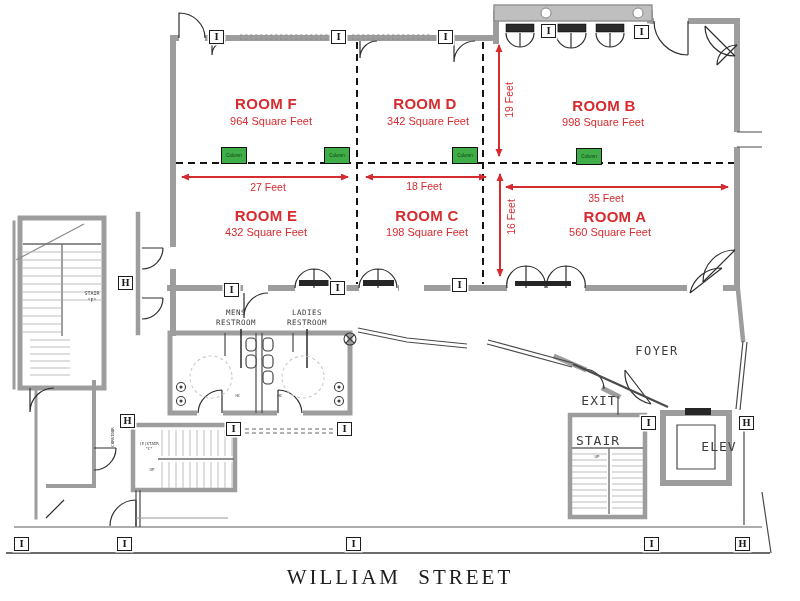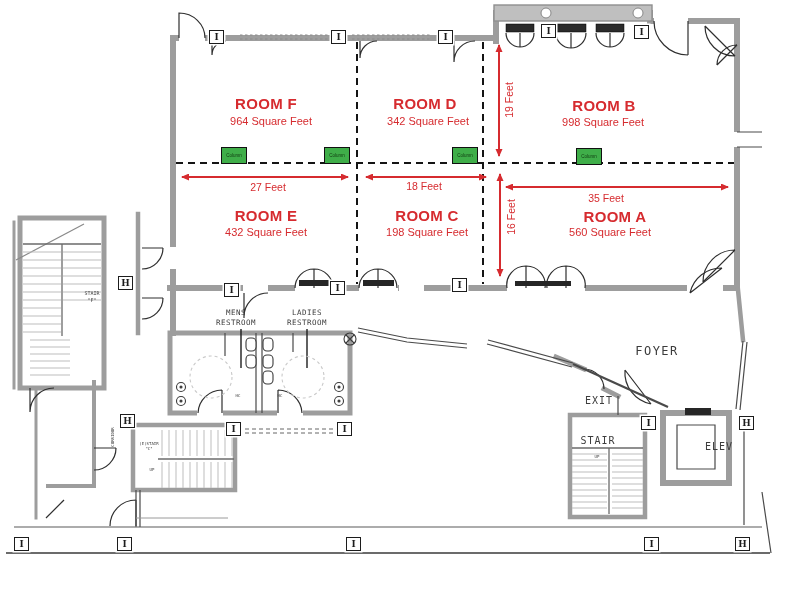--- a/index.html
+++ b/index.html
@@ -7,21 +7,21 @@
         font-family:"Liberation Sans",sans-serif;}
   #plan svg{position:absolute;left:0;top:0;z-index:1;}
   .lbl{position:absolute;transform:translate(-50%,-50%);white-space:pre-line;text-align:center;
        z-index:3;color:#3c3c3c;font-family:"DejaVu Sans Mono",monospace;line-height:1.35;}
   .rot{transform:translate(-50%,-50%) rotate(-90deg);}
   .red{font-family:"Liberation Sans",sans-serif;color:#d62b2f;}
   .rname{font-weight:bold;font-size:15px;letter-spacing:0.3px;}
   .rarea{font-size:11px;}
   .dim{font-size:10.5px;}
   .arch-lg{font-size:12px;letter-spacing:1.5px;}
-  .arch-md{font-size:10px;letter-spacing:1px;}
+  .arch-md{font-size:13px;letter-spacing:1px;}
   .arch-sm{font-size:7.5px;letter-spacing:0.5px;}
   .tiny{font-size:5px;letter-spacing:0;}
   .micro{font-size:4px;}
   .street{font-family:"Liberation Serif",serif;color:#1e1e1e;font-size:21px;
           letter-spacing:3px;word-spacing:9px;}
   .ibeam,.hcol{position:absolute;z-index:4;width:13px;height:12px;background:#fff;
        border:1.6px solid #1c1c1c;display:flex;align-items:center;justify-content:center;
        font-family:"DejaVu Serif",serif;font-weight:bold;font-size:9px;color:#1c1c1c;
        box-shadow:0 0 0 1.5px #ffffff;}
   .col{position:absolute;z-index:4;width:24px;height:15px;background:#3fae49;
@@ -230,20 +230,21 @@
 <div class="lbl micro" style="left:597px;top:457px">UP</div>
 <div class="lbl arch-md" style="left:719px;top:447px">ELEV</div>
 <div class="lbl tiny" style="left:92px;top:297px">STAIR
 "F"</div>
 <div class="lbl micro" style="left:149px;top:446px">(E)STAIR
 "C"</div>
 <div class="lbl micro" style="left:152px;top:470px">UP</div>
 <div class="lbl micro rot" style="left:113px;top:437px">CORRIDOR</div>
 <div class="lbl micro" style="left:238px;top:396px">HC</div>
 <div class="lbl micro" style="left:280px;top:396px">HC</div>
+<div class="lbl street" style="left:400px;top:577px">WILLIAM  STREET</div>
 
 <div class="col" style="left:221px;top:147px">Column</div>
 <div class="col" style="left:324px;top:147px">Column</div>
 <div class="col" style="left:452px;top:147px">Column</div>
 <div class="col" style="left:576px;top:148px">Column</div>
 
 <div class="ibeam" style="left:209px;top:30px">I</div>
 <div class="ibeam" style="left:331px;top:30px">I</div>
 <div class="ibeam" style="left:438px;top:30px">I</div>
 <div class="ibeam" style="left:541px;top:24px">I</div>

